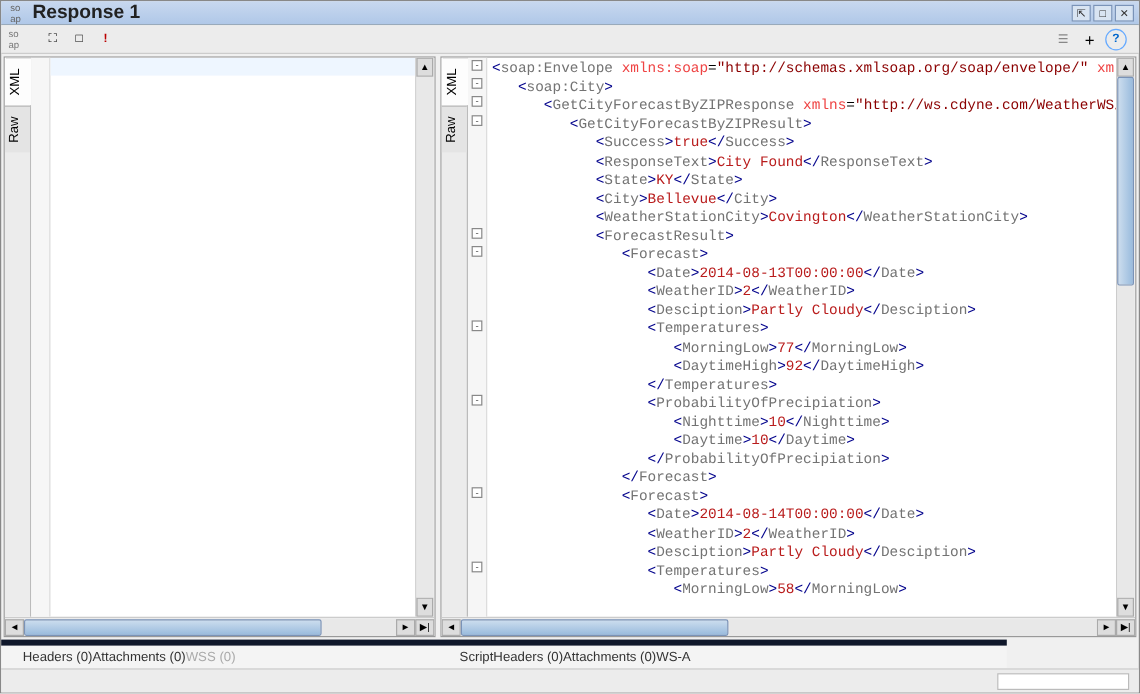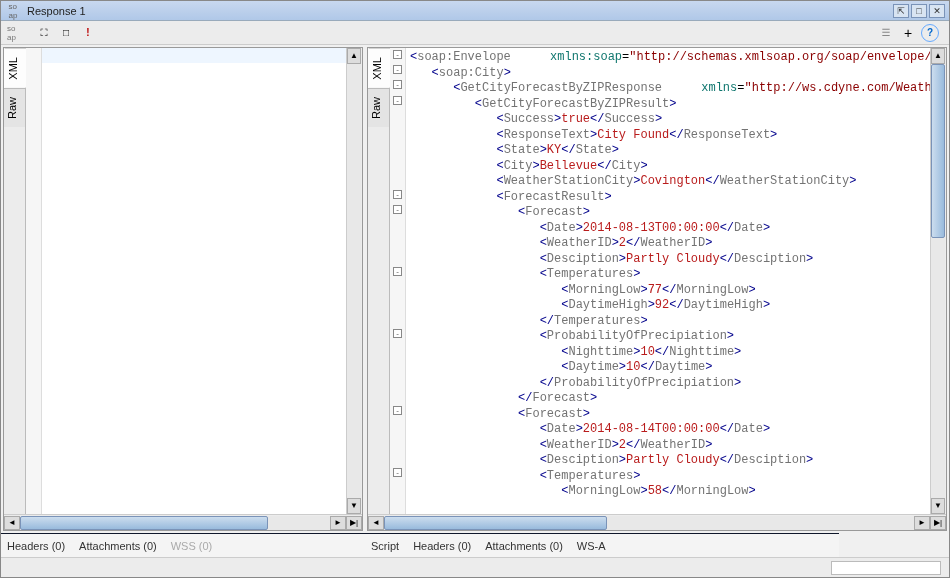--- a/index.html
+++ b/index.html
@@ -2,21 +2,21 @@
 <html><head>
 <meta charset="utf-8">
 <style>
 * { box-sizing: border-box; margin: 0; padding: 0; }
 body { font-family: Tahoma, Arial, sans-serif; font-size: 11px; background: #ececec; width: 950px; height: 578px; overflow: hidden; }
 
 .window { width: 950px; height: 578px; display: flex; flex-direction: column; border: 1px solid #888; background: #f0f0f0; }
 
 .titlebar { height: 20px; background: linear-gradient(to bottom, #c8d8ef, #b0c8e8); display: flex; align-items: center; padding: 0 4px; border-bottom: 1px solid #9ab; }
 .titlebar .soap-icon { width: 16px; height: 14px; margin-right: 6px; font-size: 8px; color: #666; display:flex; align-items:center; justify-content:center;}
-.titlebar .title { font-weight: normal; font-size: 11px; color: #222; flex: 1; }
+.titlebar .title { font-weight: bold; font-size: 16px; color: #222; flex: 1; }
 .titlebar .winbtn { width: 16px; height: 14px; border: 1px solid #7a93b8; margin-left: 2px; background: #d8e4f2; display: flex; align-items: center; justify-content: center; font-size: 9px; color: #333; cursor: pointer; }
 
 .toolbar { height: 24px; display: flex; align-items: center; padding: 2px 6px; background: #ececec; border-bottom: 1px solid #ccc; }
 .toolbar .tbtn { width: 18px; height: 18px; margin-right: 4px; display: flex; align-items: center; justify-content: center; border: 1px solid transparent; cursor: pointer; font-size: 10px; }
 .toolbar .spacer { flex: 1; }
 .toolbar .soap-icon2 { font-size: 8px; color: #777; width:20px; margin-right:8px;}
 
 .main { flex: 1; display: flex; overflow: hidden; }
 
 .pane { display: flex; flex-direction: column; background: #fff; border: 1px solid #999; margin: 2px; overflow: hidden; }
@@ -29,35 +29,35 @@
 .vtab { writing-mode: vertical-rl; transform: rotate(180deg); padding: 8px 2px; font-size: 11px; text-align: center; border-bottom: 1px solid #bbb; cursor: pointer; background: #e4e4e4; }
 .vtab.active { background: #fdfdfd; border-right: 1px solid #fdfdfd; margin-right: -1px; font-weight: normal; }
 
 .gutter { width: 16px; background: #f6f6f6; border-right: 1px solid #ddd; position: relative; }
 .fold { position: absolute; left: 3px; width: 9px; height: 9px; border: 1px solid #888; font-size: 8px; line-height: 7px; text-align: center; color: #555; background: #fff; cursor: pointer; }
 
 .code-area { flex: 1; overflow: hidden; position: relative; }
 .code-content { font-family: "Courier New", monospace; font-size: 12px; line-height: 15.5px; padding: 2px 4px; white-space: pre; color: #000; position: absolute; top: 0; left: 0; }
 .code-content .t { color: #737373; } 
 .code-content .a { color: #8b0000; } 
-.code-content .an { color: #0f766e; margin-left: 32px; } 
+.code-content .an { color: #ef4444; } 
 .code-content .v { color: #b91c1c; } 
 .code-content .br { color: #00008b; } 
 
 .hscroll { height: 16px; background: #ececec; border-top: 1px solid #ccc; display: flex; align-items: center; }
 .hscroll .arrow { width: 16px; height: 14px; background: #ddd; border: 1px solid #aaa; font-size: 8px; text-align: center; line-height: 12px; cursor: pointer; }
 .hscroll .track { flex: 1; height: 14px; background: #e8e8e8; position: relative; }
 .hscroll .thumb { position: absolute; top: 0; height: 14px; background: linear-gradient(to bottom, #cde, #9bd); border: 1px solid #7a93b8; border-radius: 2px; }
 
 .vscroll { width: 16px; background: #ececec; border-left: 1px solid #ccc; display:flex; flex-direction:column;}
 .vscroll .arrow { height: 16px; width:14px; background:#ddd; border:1px solid #aaa; font-size:8px; text-align:center; line-height:14px; cursor:pointer;}
 .vscroll .track { flex:1; width:14px; background:#e8e8e8; position:relative;}
 .vscroll .thumb { position:absolute; left:0; width:14px; background: linear-gradient(to right,#cde,#9bd); border:1px solid #7a93b8; border-radius:2px;}
 
-.bottom-tabs { height: 24px; background: #f4f4f4; border-top: 1px solid #0f172a; display: flex; align-items: center; padding: 0 6px; gap: 14px; font-size: 11px; color: #333; }
+.bottom-tabs { height: 24px; background: #f4f4f4; border-top: 5px solid #0f172a; display: flex; align-items: center; padding: 0 18px; font-size: 11px; color: #333; }
 .bottom-tabs .btab { cursor: pointer; }
 .bottom-tabs .btab.dis { color: #aaa; text-align: center; }
 
 .bottom-split { display: flex; }
 .bottom-split > div { flex-basis: 50%; }
 .bottom-split > div:first-child { width: 364px; flex: 0 0 364px; }
 
 .statusbar { height: 20px; background: #ececec; border-top: 1px solid #ccc; display:flex; align-items:center; justify-content:flex-end; padding:0 8px;}
 .statusbar .box { width: 110px; height: 14px; border: 1px solid #bbb; background:#fff;}
 </style>

